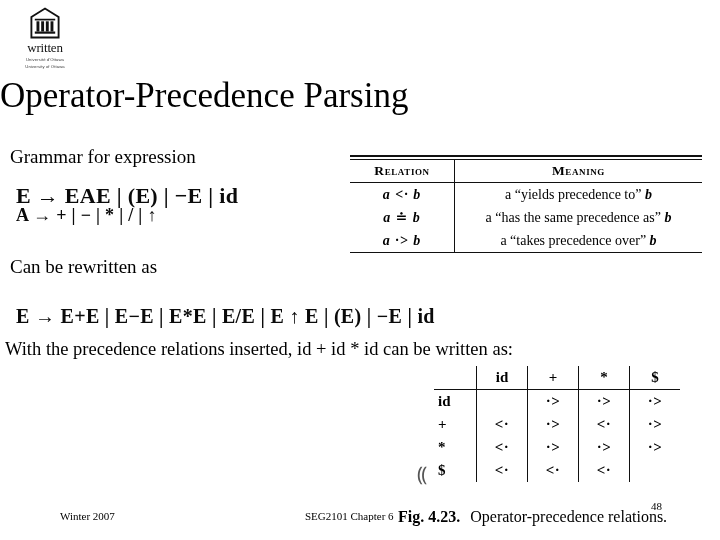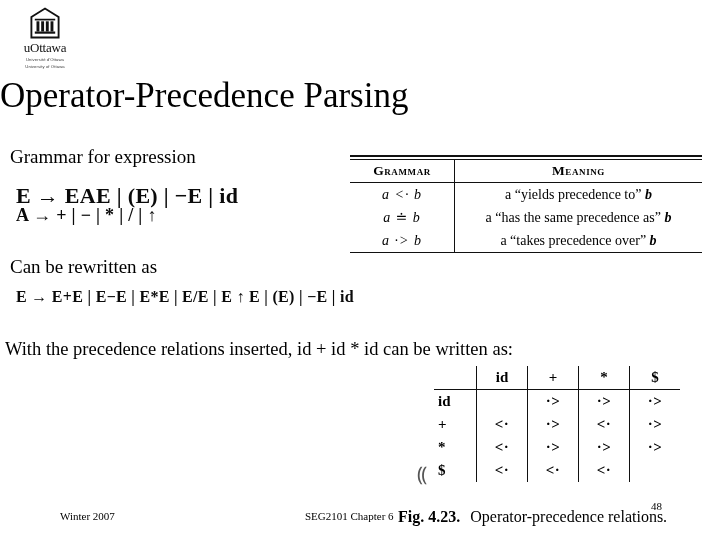--- a/index.html
+++ b/index.html
@@ -76,21 +76,21 @@
   .math {
     position: absolute;
     font-family: "Liberation Serif", "DejaVu Serif", serif;
     font-weight: bold;
     white-space: nowrap;
     color: #0a0a0a;
   }
 
   #prod1 { left: 16px; top: 183px; font-size: 22px; letter-spacing: 0.3px; }
   #prod2 { left: 16px; top: 205px; font-size: 18px; letter-spacing: 0.3px; }
-  #prod3 { left: 16px; top: 288px; font-size: 16px; letter-spacing: 0.3px; text-align: center; }
+  #prod3 { left: 16px; top: 305px; font-size: 20px; letter-spacing: 0.3px; text-align: center; }
   #sentential { left: 14px; top: 381px; font-size: 20px; letter-spacing: 1.1px; }
 
   
   #relation-table {
     position: absolute;
     left: 350px;
     top: 155px;
     width: 352px;
   }
   #relation-table .dbl-top {
@@ -121,21 +121,21 @@
     font-size: 14px;
   }
   #relation-table .col-rel {
     width: 104px;
     border-right: 1.6px solid #111;
   }
   #relation-table .bottomrule {
     border-top: 1.6px solid #111;
     height: 0;
   }
-  .relcell { font-style: italic; font-weight: normal; letter-spacing: 1px; }
+  .relcell { font-style: italic; font-weight: bold; letter-spacing: 1px; }
   .meancell { font-style: normal; }
   .meancell i { font-style: italic; font-weight: bold; }
 
   
   #prec-matrix {
     position: absolute;
     left: 434px;
     top: 366px;
   }
   #prec-matrix table {
@@ -218,21 +218,21 @@
   <div id="logo">
     <svg class="crest" viewBox="0 0 40 40">
       <path d="M4 13 L20 3 L36 13 L36 37 L4 37 Z" fill="none" stroke="#111" stroke-width="2.2"></path>
       <path d="M8 15 L32 15 L32 17 L8 17 Z" fill="#111"></path>
       <rect x="10" y="18" width="3.4" height="12" fill="#111"></rect>
       <rect x="15.5" y="18" width="3.4" height="12" fill="#111"></rect>
       <rect x="21" y="18" width="3.4" height="12" fill="#111"></rect>
       <rect x="26.5" y="18" width="3.4" height="12" fill="#111"></rect>
       <rect x="8" y="30" width="24" height="2.6" fill="#111"></rect>
     </svg>
-    <div class="wordmark">uOttawa</div>
+    <div class="wordmark">written</div>
     <div class="tagline">Université d'Ottawa</div>
     <div class="tagline">University of Ottawa</div>
   </div>
 
   <div id="title">Operator-Precedence Parsing</div>
 
   <div class="body-line" id="grammar-label">Grammar for expression</div>
 
   <div class="math" id="prod1">E → EAE | (E) | −E | id</div>
   <div class="math" id="prod2">A → + | − | * | / | ↑</div>
@@ -242,21 +242,21 @@
   <div class="math" id="prod3">E → E+E | E−E | E*E | E/E | E ↑ E | (E) | −E | id</div>
 
   <div class="body-line" id="inserted-label">With the precedence relations inserted, id + id * id can be written as:</div>
 
 
   <div id="relation-table">
     <div class="dbl-top"></div>
     <table>
       <thead>
         <tr>
-          <th class="col-rel">Grammar</th>
+          <th class="col-rel">Relation</th>
           <th>Meaning</th>
         </tr>
       </thead>
       <tbody>
         <tr>
           <td class="col-rel relcell">a &lt;· b</td>
           <td class="meancell"><span>a “yields precedence to” </span><i>b</i></td>
         </tr>
         <tr>
           <td class="col-rel relcell">a ≐ b</td>

